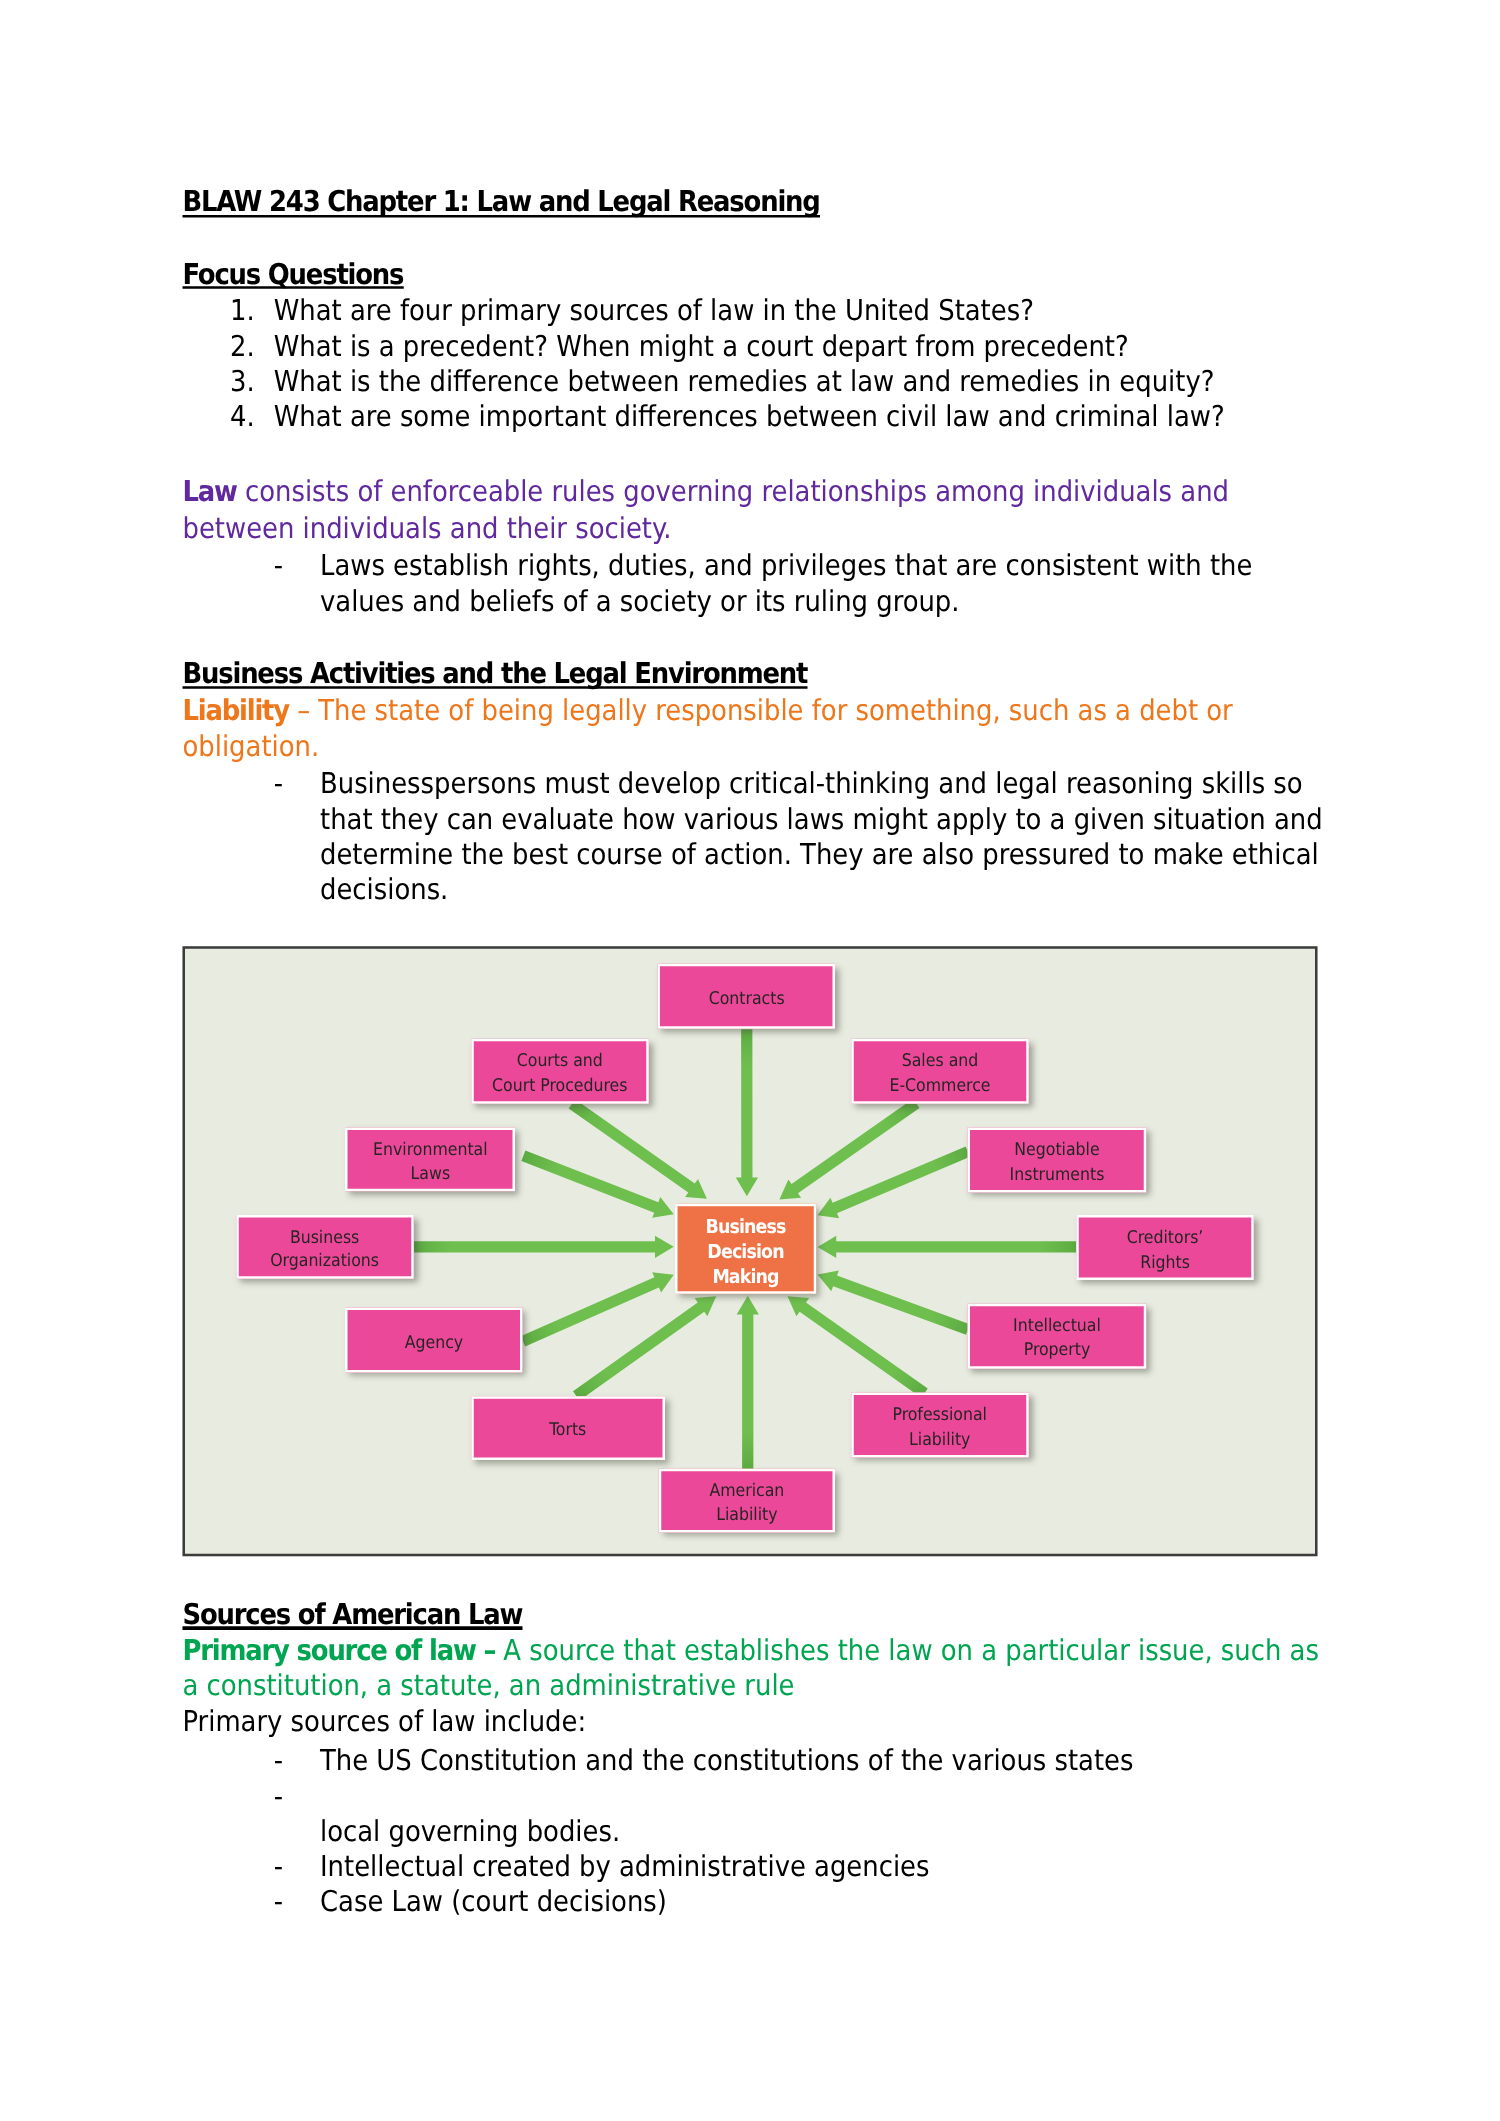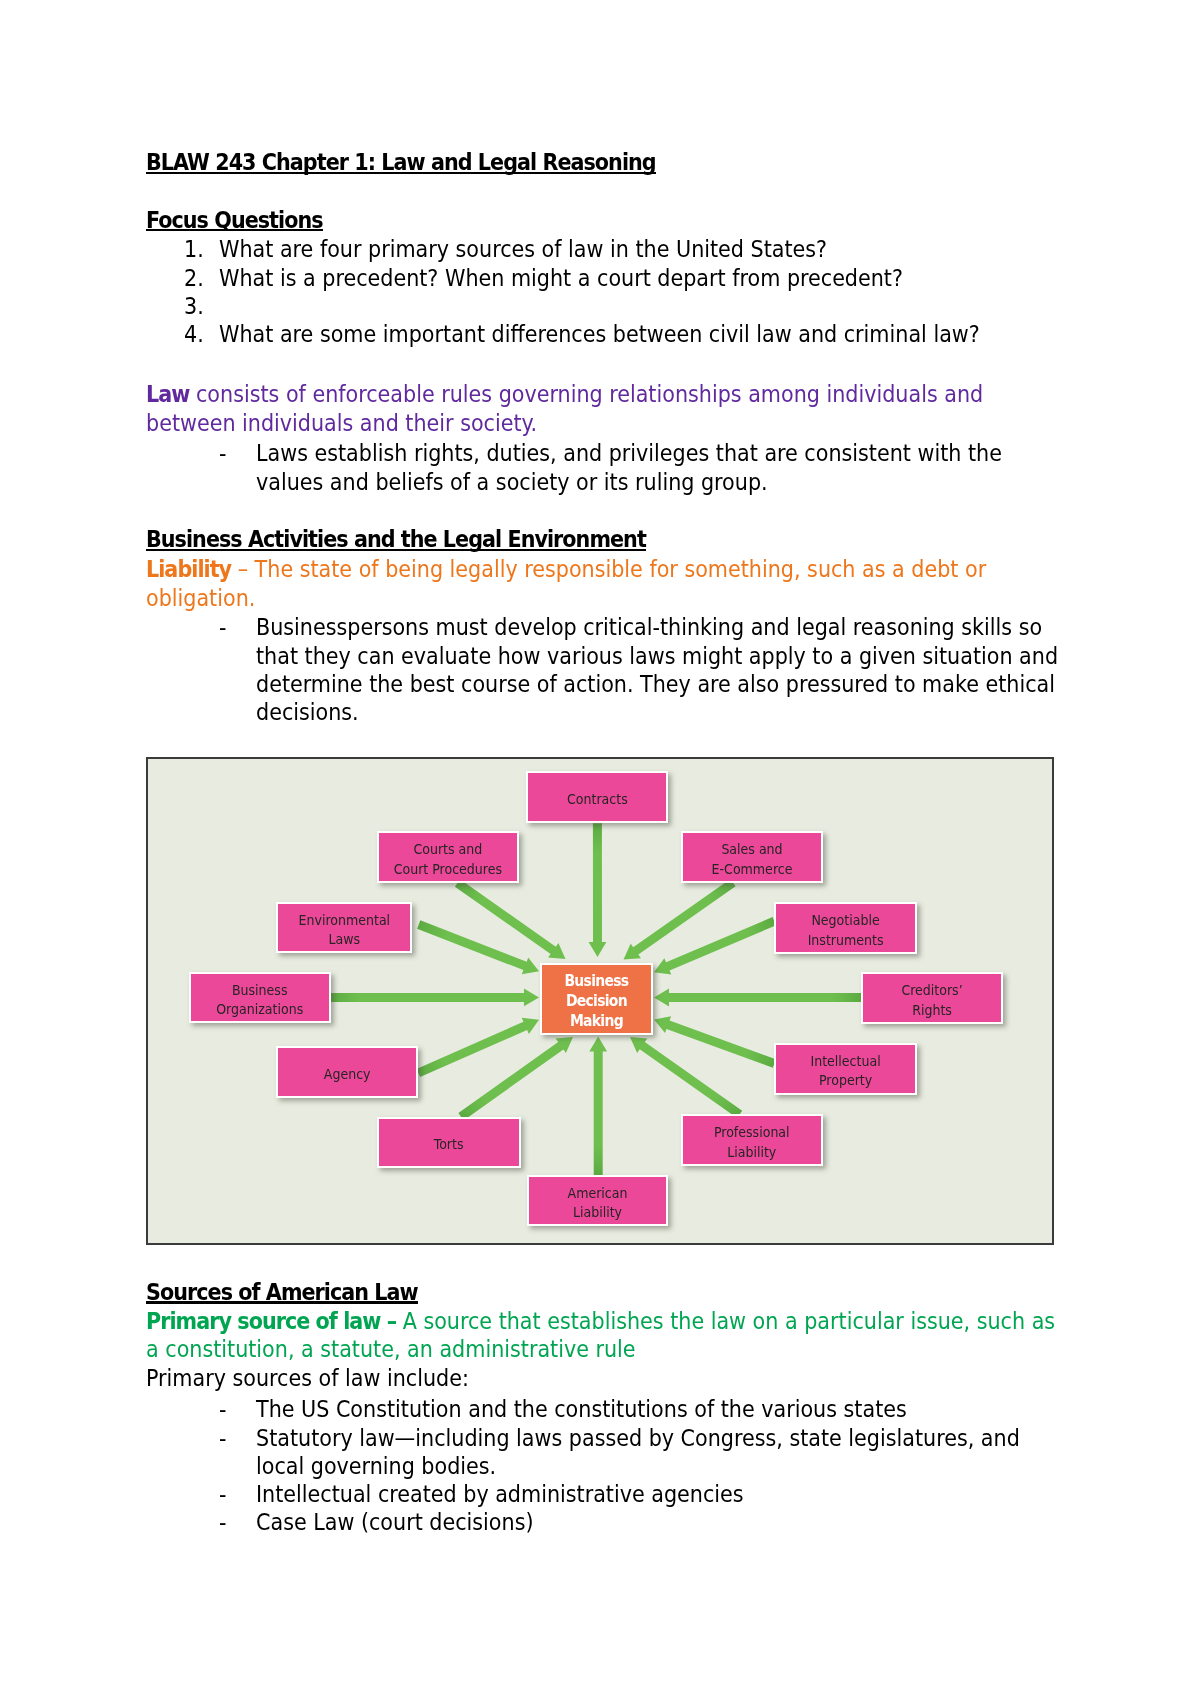--- a/index.html
+++ b/index.html
@@ -43,20 +43,21 @@
 
   <div class="ln" style="left:146px;top:151.2px"><span class="bold und">BLAW 243 Chapter 1: Law and Legal Reasoning</span></div>
 
   <div class="ln" style="left:146px;top:208.7px"><span class="bold und">Focus Questions</span></div>
 
   <div class="num" style="left:184px;top:238.1px">1.</div>
   <div class="ln" style="left:219px;top:238.1px">What are four primary sources of law in the United States?</div>
   <div class="num" style="left:184px;top:266.7px">2.</div>
   <div class="ln" style="left:219px;top:266.7px">What is a precedent? When might a court depart from precedent?</div>
   <div class="num" style="left:184px;top:295.0px">3.</div>
+  <div class="ln" style="left:219px;top:295.0px">What is the difference between remedies at law and remedies in equity?</div>
   <div class="num" style="left:184px;top:322.9px">4.</div>
   <div class="ln" style="left:219px;top:322.9px">What are some important differences between civil law and criminal law?</div>
 
   <div class="ln purple" style="left:146px;top:383.4px"><span class="bold">Law</span><span> consists of enforceable rules governing relationships among individuals and</span></div>
   <div class="ln purple" style="left:146px;top:412.1px">between individuals and their society.</div>
 
   <div class="dash" style="left:219px;top:441.7px">-</div>
   <div class="ln" style="left:256px;top:441.7px">Laws establish rights, duties, and privileges that are consistent with the</div>
   <div class="ln" style="left:256px;top:470.6px">values and beliefs of a society or its ruling group.</div>
 
@@ -158,21 +159,21 @@
         </div>
     <div class="node" style="left:715.2px;top:215.3px;width:141.7px;height:51.6px">
           <span><span>Creditors’</span><br><span>Rights</span></span>
         </div>
     <div class="node" style="left:130.0px;top:288.7px;width:142.3px;height:52.3px">
           <span>Agency</span>
         </div>
     <div class="node" style="left:628.3px;top:285.6px;width:142.6px;height:52.2px">
           <span><span>Intellectual</span><br><span>Property</span></span>
         </div>
-    <div class="node" style="left:230.7px;top:359.7px;width:144px;height:51.6px">
+    <div class="node" style="left:230.7px;top:359.7px;width:155px;height:51.6px">
           <span>Torts</span>
         </div>
     <div class="node" style="left:534.7px;top:357.4px;width:142.2px;height:51.2px">
           <span><span>Professional</span><br><span>Liability</span></span>
         </div>
     <div class="node" style="left:380.7px;top:417.9px;width:141.6px;height:51.6px">
           <span><span>American</span><br><span>Liability</span></span>
         </div>
 
     <div class="center-node" style="left:393.6px;top:205.5px;width:113.7px;height:72.1px">
@@ -183,20 +184,19 @@
 
   <div class="ln" style="left:146px;top:1280.9px"><span class="bold und">Sources of American Law</span></div>
 
   <div class="ln green" style="left:146px;top:1309.9px"><span class="bold">Primary source of law –</span><span> A source that establishes the law on a particular issue, such as</span></div>
   <div class="ln green" style="left:146px;top:1338.2px">a constitution, a statute, an administrative rule</div>
   <div class="ln" style="left:146px;top:1367.2px">Primary sources of law include:</div>
 
   <div class="dash" style="left:219px;top:1397.9px">-</div>
   <div class="ln" style="left:256px;top:1397.9px">The US Constitution and the constitutions of the various states</div>
   <div class="dash" style="left:219px;top:1426.5px">-</div>
-  <div class="ln" style="left:256px;top:1426.5px">Statutory law—including laws passed by Congress, state legislatures, and</div>
   <div class="ln" style="left:256px;top:1455.1px">local governing bodies.</div>
   <div class="dash" style="left:219px;top:1482.5px">-</div>
   <div class="ln" style="left:256px;top:1482.5px">Intellectual created by administrative agencies</div>
   <div class="dash" style="left:219px;top:1510.7px">-</div>
   <div class="ln" style="left:256px;top:1510.7px">Case Law (court decisions)</div>
 
 </div>
 
 </body></html>

